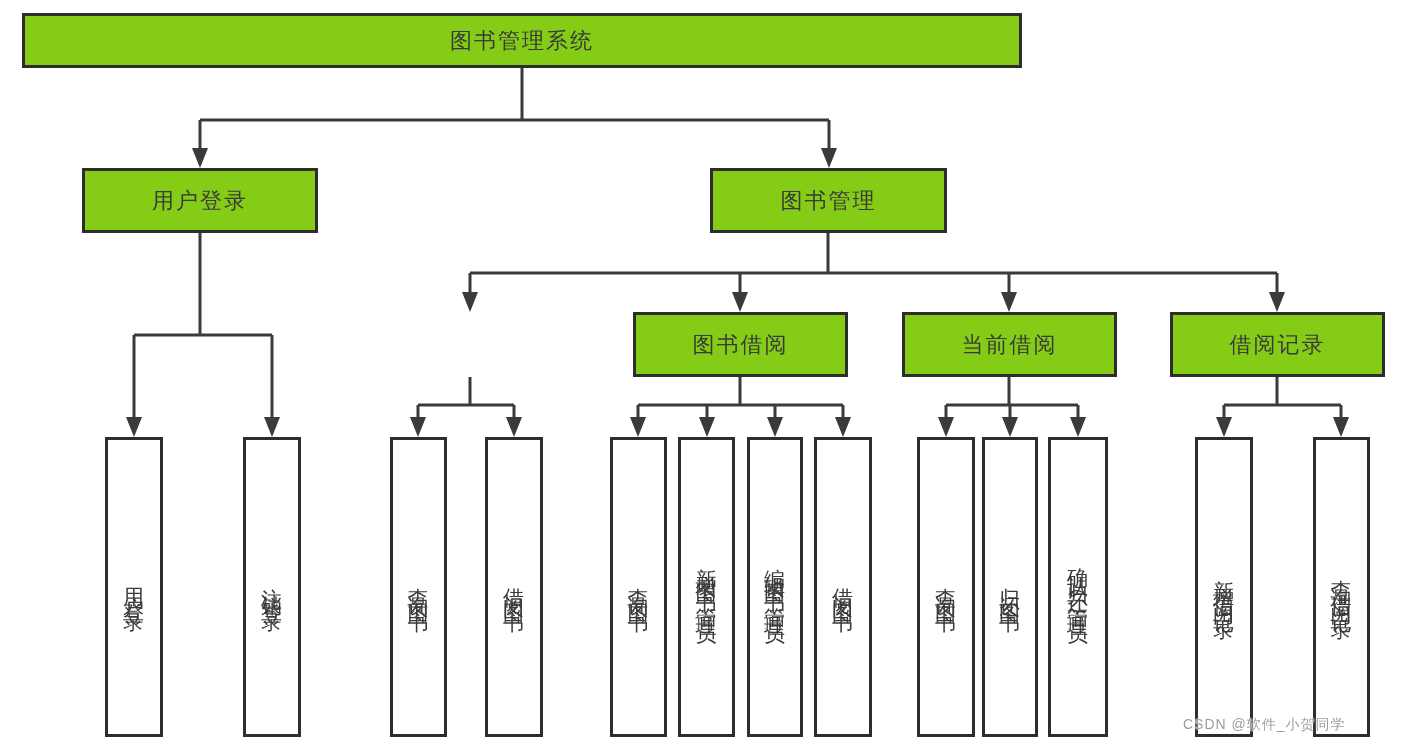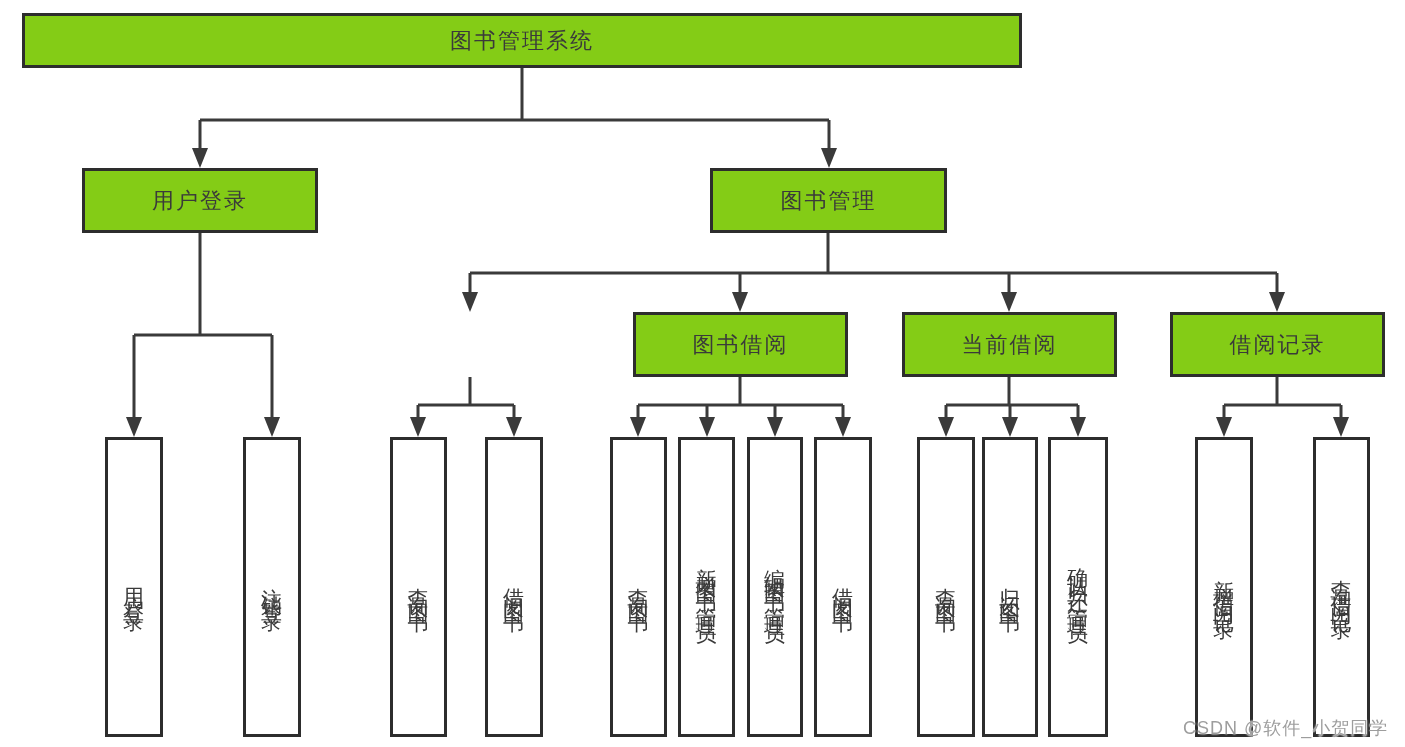--- a/index.html
+++ b/index.html
@@ -44,21 +44,21 @@
     font-size: 21px;
     line-height: 1;
     letter-spacing: 8px;
     color: #3a3a3a;
     white-space: nowrap;
   }
   .watermark {
     position: absolute;
     left: 1183px;
     top: 716px;
-    font-size: 18px;
+    font-size: 14px;
     letter-spacing: 1px;
     color: #9d9d9d;
     text-shadow: 0 0 2px #ffffff, 0 0 2px #ffffff;
     white-space: nowrap;
   }
 </style>
 </head>
 <body>
 
 <div class="stage">

